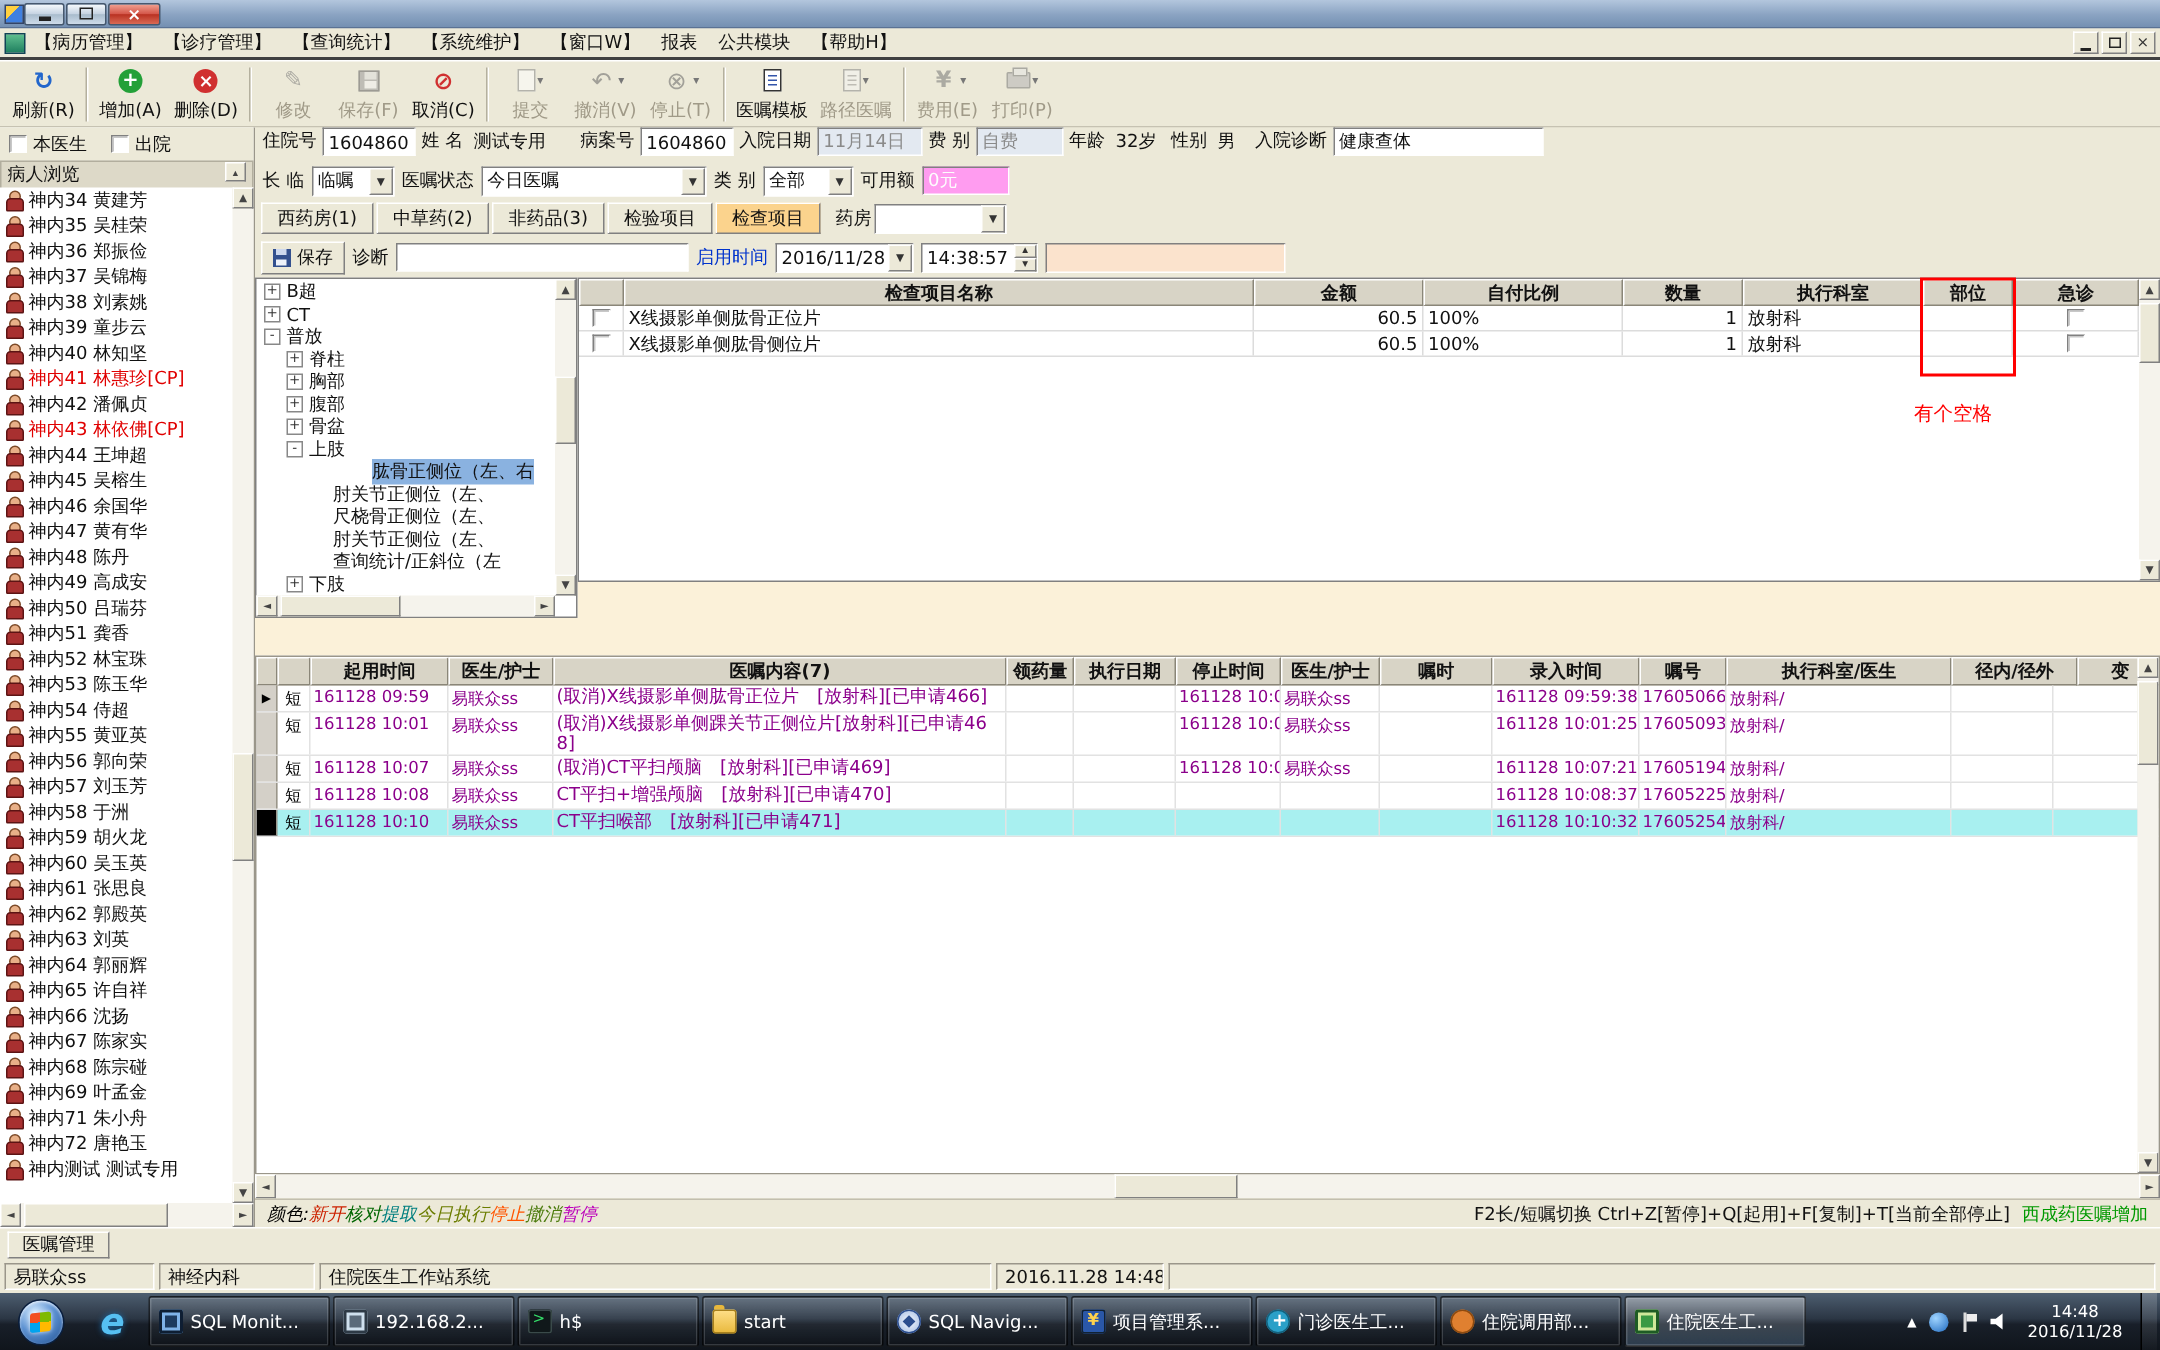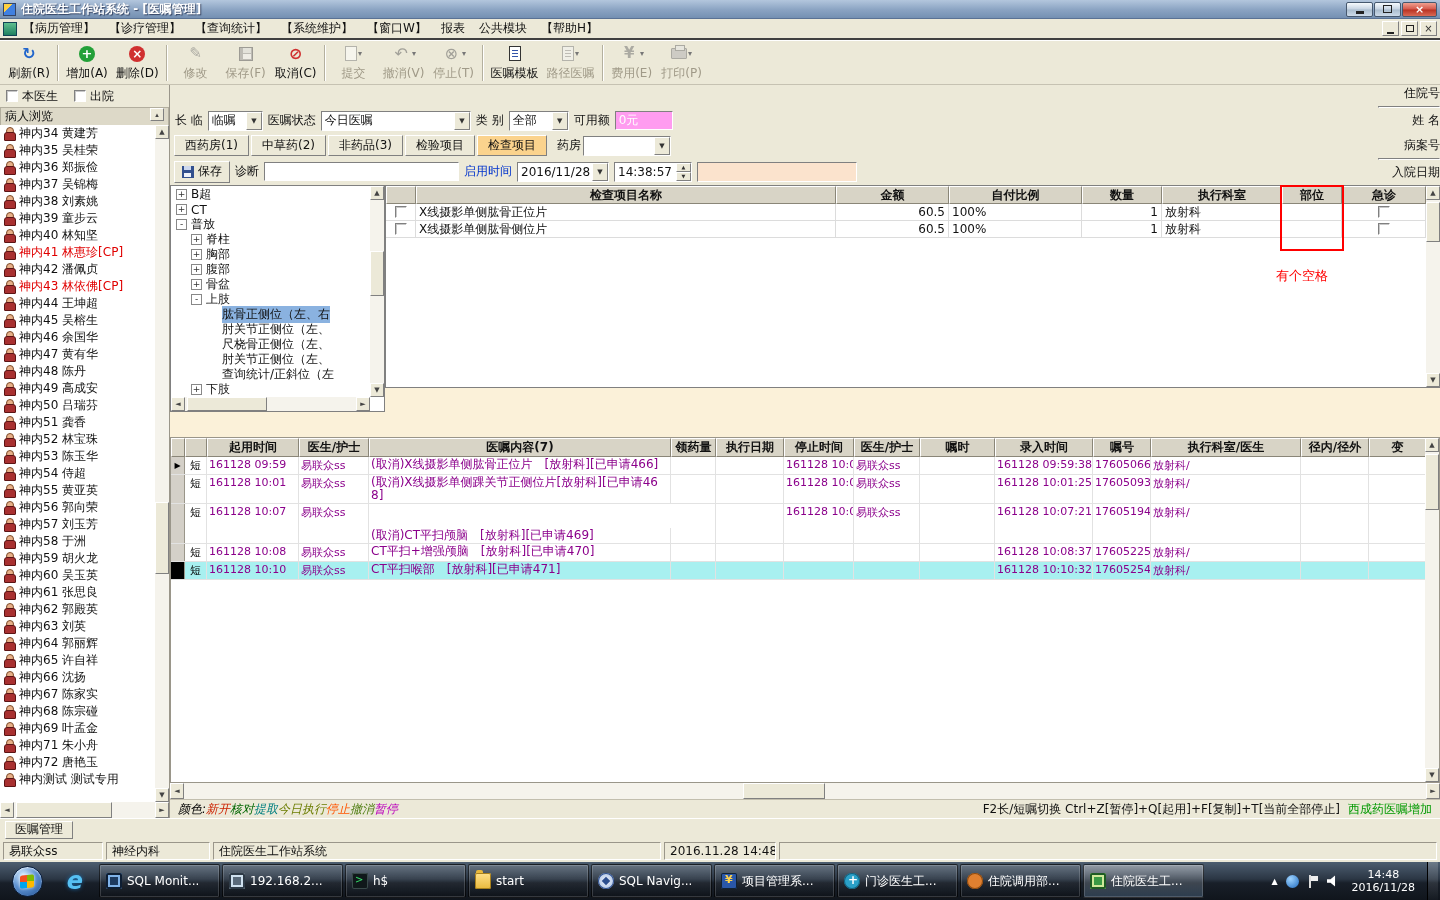--- a/index.html
+++ b/index.html
@@ -78,21 +78,21 @@
 .hscroll .sb-btn{height:16px;}
 .sb-track{flex:1;position:relative;}
 .sb-thumb{position:absolute;background:#ece9d8;border:1px solid;border-color:#fff #808080 #808080 #fff;}
 .vscroll .sb-thumb{left:0;width:100%;}
 .hscroll .sb-thumb{top:0;height:100%;}
 .sidebar-vscroll{right:0;top:40px;bottom:16px;}
 .sidebar-hscroll{left:0;right:0;bottom:0;}
 
 
 .rightcol{position:absolute;left:170px;top:85px;width:1270px;height:733px;background:#ece9d8;}
-.pbar1{position:absolute;left:0;top:0;width:100%;height:23px;display:flex;align-items:flex-end;padding-left:5px;gap:4px;flex-direction:column;}
+.pbar1{position:absolute;left:0;top:0;width:100%;height:23px;display:flex;align-items:flex-start;padding-left:5px;gap:4px;}
 .pbar2{position:absolute;left:0;top:23px;width:100%;height:25px;display:flex;align-items:center;padding-left:5px;gap:5px;}
 .pb-label{white-space:nowrap;color:#101010;}
 .pb-field{height:19px;display:flex;align-items:center;padding:0 3px;white-space:nowrap;overflow:hidden;}
 .pb-field.sunken,.field{height:19px;background:#fff;border:1px solid;border-color:#808080 #fff #fff #808080;display:inline-flex;align-items:center;padding:0 3px;white-space:nowrap;overflow:hidden;}
 .pb-field.disabled{background:#e3e9f1;border:1px solid;border-color:#808080 #fff #fff #808080;color:#8a8a8a;}
 .pb-field.flat{background:transparent;}
 .field.pink{background:#ff9cf0;color:#fdfdfd;}
 .field.peach{background:#fbe3cd;width:160px;height:20px;}
 .w55{width:55px;}.w150{width:150px;}.w60{width:60px;}.w58{width:58px;}
 .combo{display:inline-flex;align-items:stretch;background:#fff;border:1px solid;border-color:#808080 #fff #fff #808080;height:20px;}
@@ -200,21 +200,20 @@
 .tray-clock{text-align:center;font-size:11px;line-height:13px;padding:0 4px;}
 .show-desktop{width:11px;height:38px;border-left:1px solid #000;background:linear-gradient(rgba(255,255,255,.18),rgba(255,255,255,.02));}
 </style>
 </head>
 <body>
 
 <div class="screen">
 
   <div class="titlebar">
     <span class="app-icon"></span>
-    <span class="title">住院医生工作站系统 - [医嘱管理]</span>
     <div class="win-controls">
       <span class="win-btn">
           <span class="ico-min"></span>
         </span>
       <span class="win-btn">
           <span class="ico-restore"></span>
         </span>
       <span class="win-btn close">×</span>
     </div>
   </div>
@@ -633,21 +632,21 @@
               <span class="tree-label">腹部</span>
             </div>
             <div class="tree-row" style="padding-left: 19px;">
               <span class="expander">+</span>
               <span class="tree-label">骨盆</span>
             </div>
             <div class="tree-row" style="padding-left: 19px;">
               <span class="expander">-</span>
               <span class="tree-label">上肢</span>
             </div>
-            <div class="tree-row selected" style="padding-left: 50px;">
+            <div class="tree-row selected" style="padding-left: 76px;">
               <span class="tree-label">肱骨正侧位（左、右</span>
             </div>
             <div class="tree-row" style="padding-left: 50px;">
               <span class="tree-label">肘关节正侧位（左、</span>
             </div>
             <div class="tree-row" style="padding-left: 50px;">
               <span class="tree-label">尺桡骨正侧位（左、</span>
             </div>
             <div class="tree-row" style="padding-left: 50px;">
               <span class="tree-label">肘关节正侧位（左、</span>
@@ -736,21 +735,21 @@
           <span class="ohcell" style="width: 70px;">医生/护士</span>
           <span class="ohcell" style="width: 302px;">医嘱内容(7)</span>
           <span class="ohcell" style="width: 45px;">领药量</span>
           <span class="ohcell" style="width: 68px;">执行日期</span>
           <span class="ohcell" style="width: 70px;">停止时间</span>
           <span class="ohcell" style="width: 66px;">医生/护士</span>
           <span class="ohcell" style="width: 75px;">嘱时</span>
           <span class="ohcell" style="width: 98px;">录入时间</span>
           <span class="ohcell" style="width: 58px;">嘱号</span>
           <span class="ohcell" style="width: 150px;">执行科室/医生</span>
-          <span class="ohcell" style="width: 68px;">径内/径外</span>
+          <span class="ohcell" style="width: 84px;">径内/径外</span>
           <span class="ohcell" style="width: 57px;">变</span>
         </div>
       <div id="orders-rows">
           <div class="order-row">
             <span class="ocell marker" style="width: 14px;">▶</span>
             <span class="ocell flag" style="width: 22px;">短</span>
             <span class="ocell t" style="width: 92px;">161128 09:59</span>
             <span class="ocell t" style="width: 70px;">易联众ss</span>
             <span class="ocell content" style="width: 302px;">(取消)X线摄影单侧肱骨正位片　[放射科][已申请466]</span>
             <span class="ocell t" style="width: 45px;"></span>
@@ -779,21 +778,21 @@
             <span class="ocell t" style="width: 58px;">17605093</span>
             <span class="ocell t" style="width: 150px;">放射科/</span>
             <span class="ocell t" style="width: 68px;"></span>
             <span class="ocell t" style="width: 57px;"></span>
           </div>
           <div class="order-row">
             <span class="ocell marker" style="width: 14px;"></span>
             <span class="ocell flag" style="width: 22px;">短</span>
             <span class="ocell t" style="width: 92px;">161128 10:07</span>
             <span class="ocell t" style="width: 70px;">易联众ss</span>
-            <span class="ocell content" style="width: 302px; margin-top: 24px;">(取消)CT平扫颅脑　[放射科][已申请469]</span>
+            <span class="ocell content" style="width: 302px;">(取消)CT平扫颅脑　[放射科][已申请469]</span>
             <span class="ocell t" style="width: 45px;"></span>
             <span class="ocell t" style="width: 68px;"></span>
             <span class="ocell t" style="width: 70px;">161128 10:08</span>
             <span class="ocell t" style="width: 66px;">易联众ss</span>
             <span class="ocell t" style="width: 75px;"></span>
             <span class="ocell t" style="width: 98px;">161128 10:07:21</span>
             <span class="ocell t" style="width: 58px;">17605194</span>
             <span class="ocell t" style="width: 150px;">放射科/</span>
             <span class="ocell t" style="width: 68px;"></span>
             <span class="ocell t" style="width: 57px;"></span>

